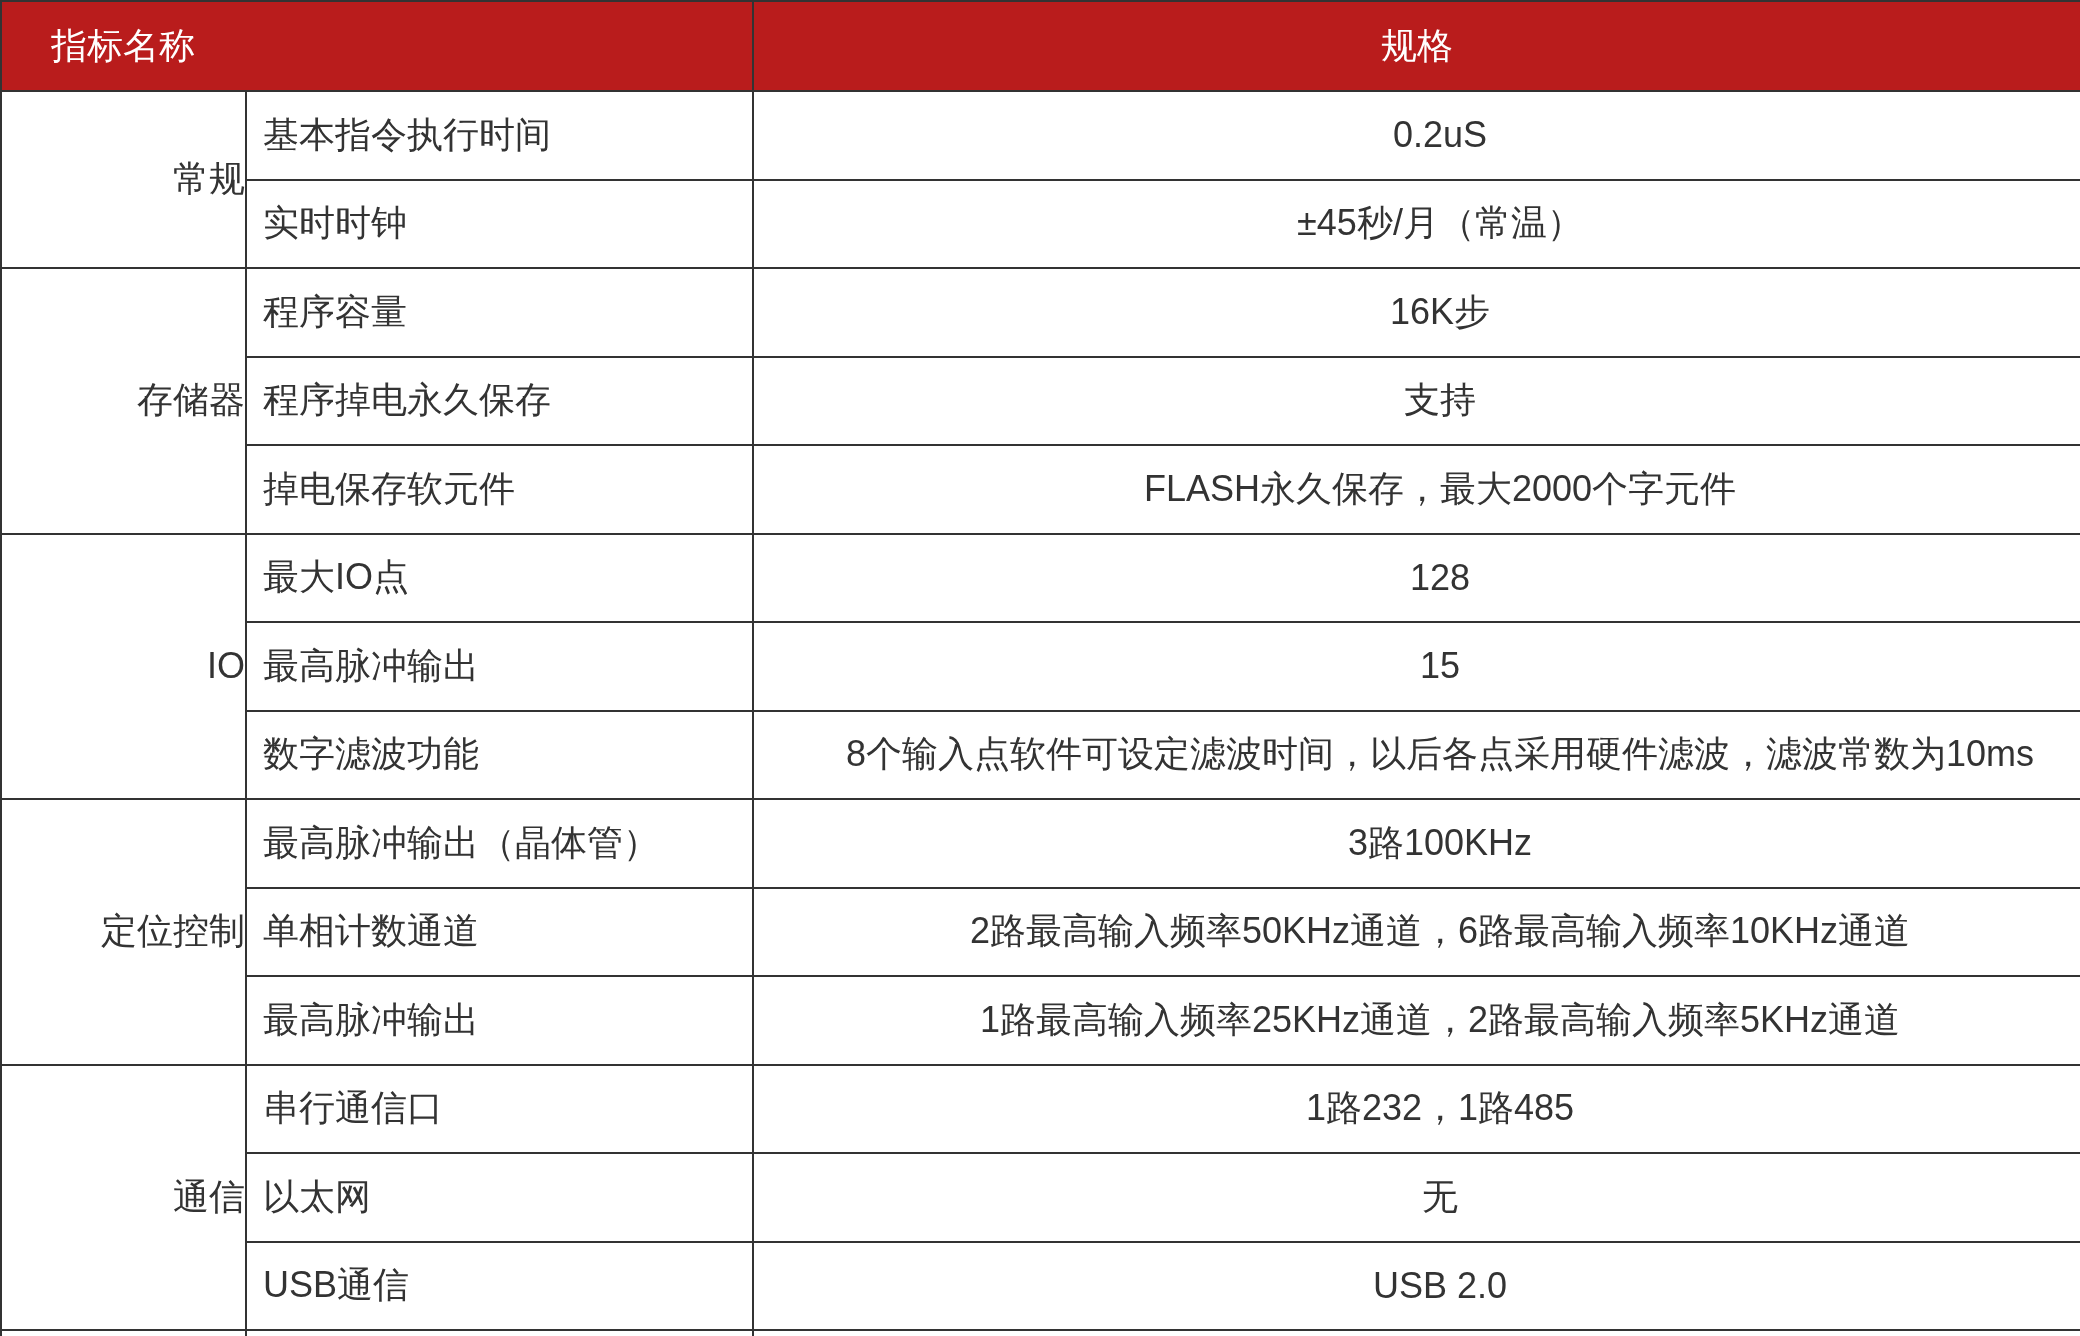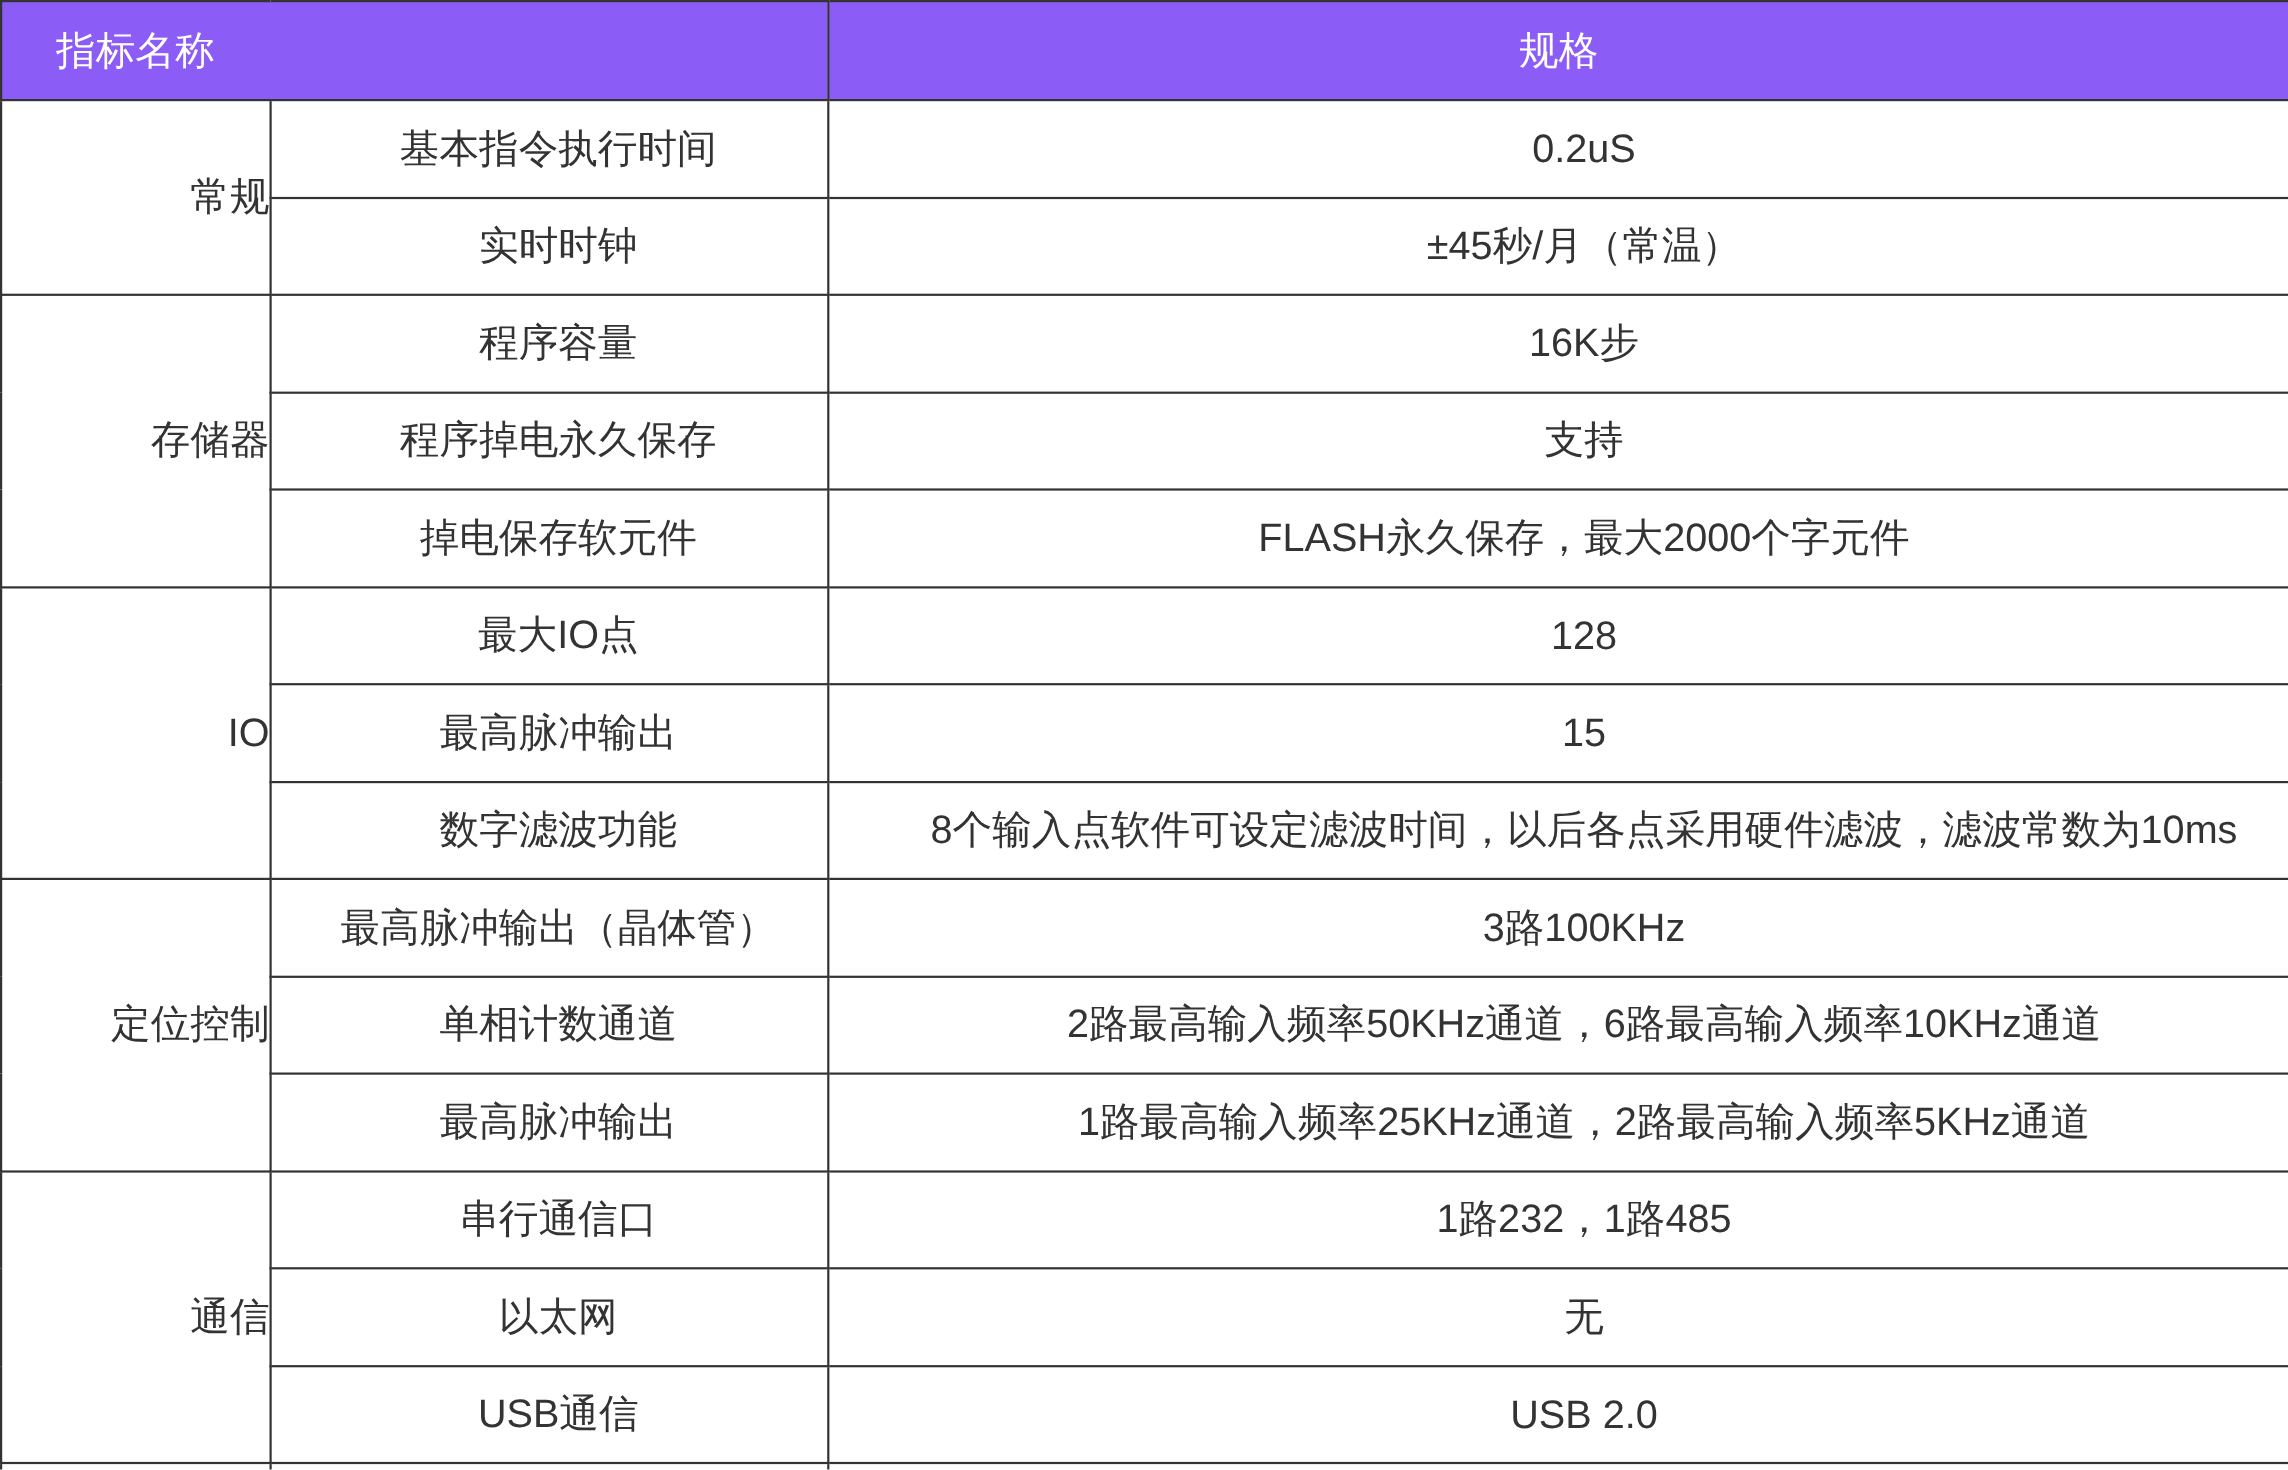--- a/index.html
+++ b/index.html
@@ -21,28 +21,28 @@
     border: 2px solid #333333;
     padding: 0;
     font-size: 36px;
     font-weight: 400;
     vertical-align: middle;
     overflow: hidden;
     white-space: nowrap;
   }
   .spec-table thead tr { height: 90px; }
   .spec-table thead th {
-    background: #8b5cf6;
+    background: #b91c1c;
     color: #ffffff;
   }
   th.h-indicator { text-align: left; padding-left: 49px; }
   th.h-spec { }
   .spec-table tbody tr { height: 88.5px; }
   td.group { text-align: right; }
-  td.indicator { padding-left: 16px; text-align: center; margin-top: 16px; }
+  td.indicator { padding-left: 16px; text-align: left; margin-top: 16px; }
   td.spec { padding-left: 46px; text-align: center; }
   tr.partial { height: 60px; }
   tr.partial td { border-bottom: none; }
 </style>
 </head>
 <body>
 
 <div class="screen">
   <table class="spec-table">
     <colgroup>

